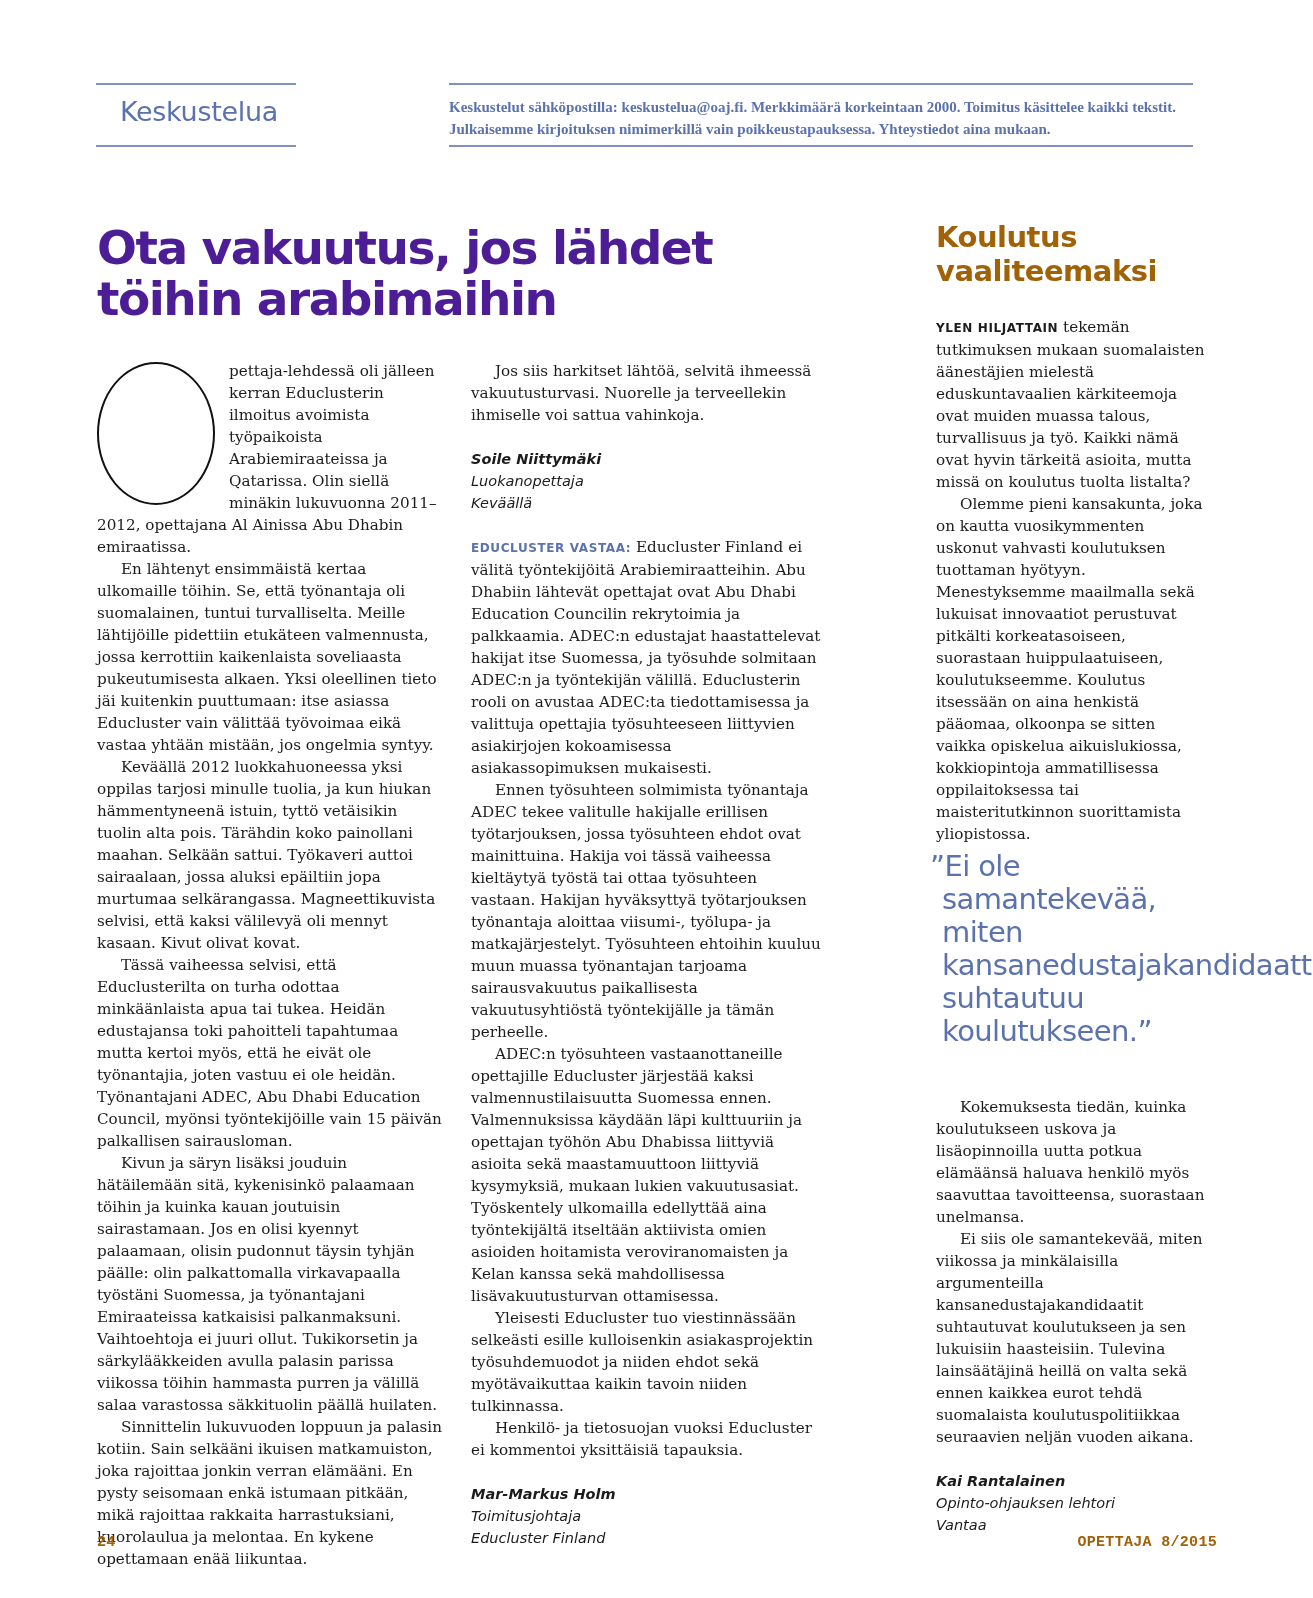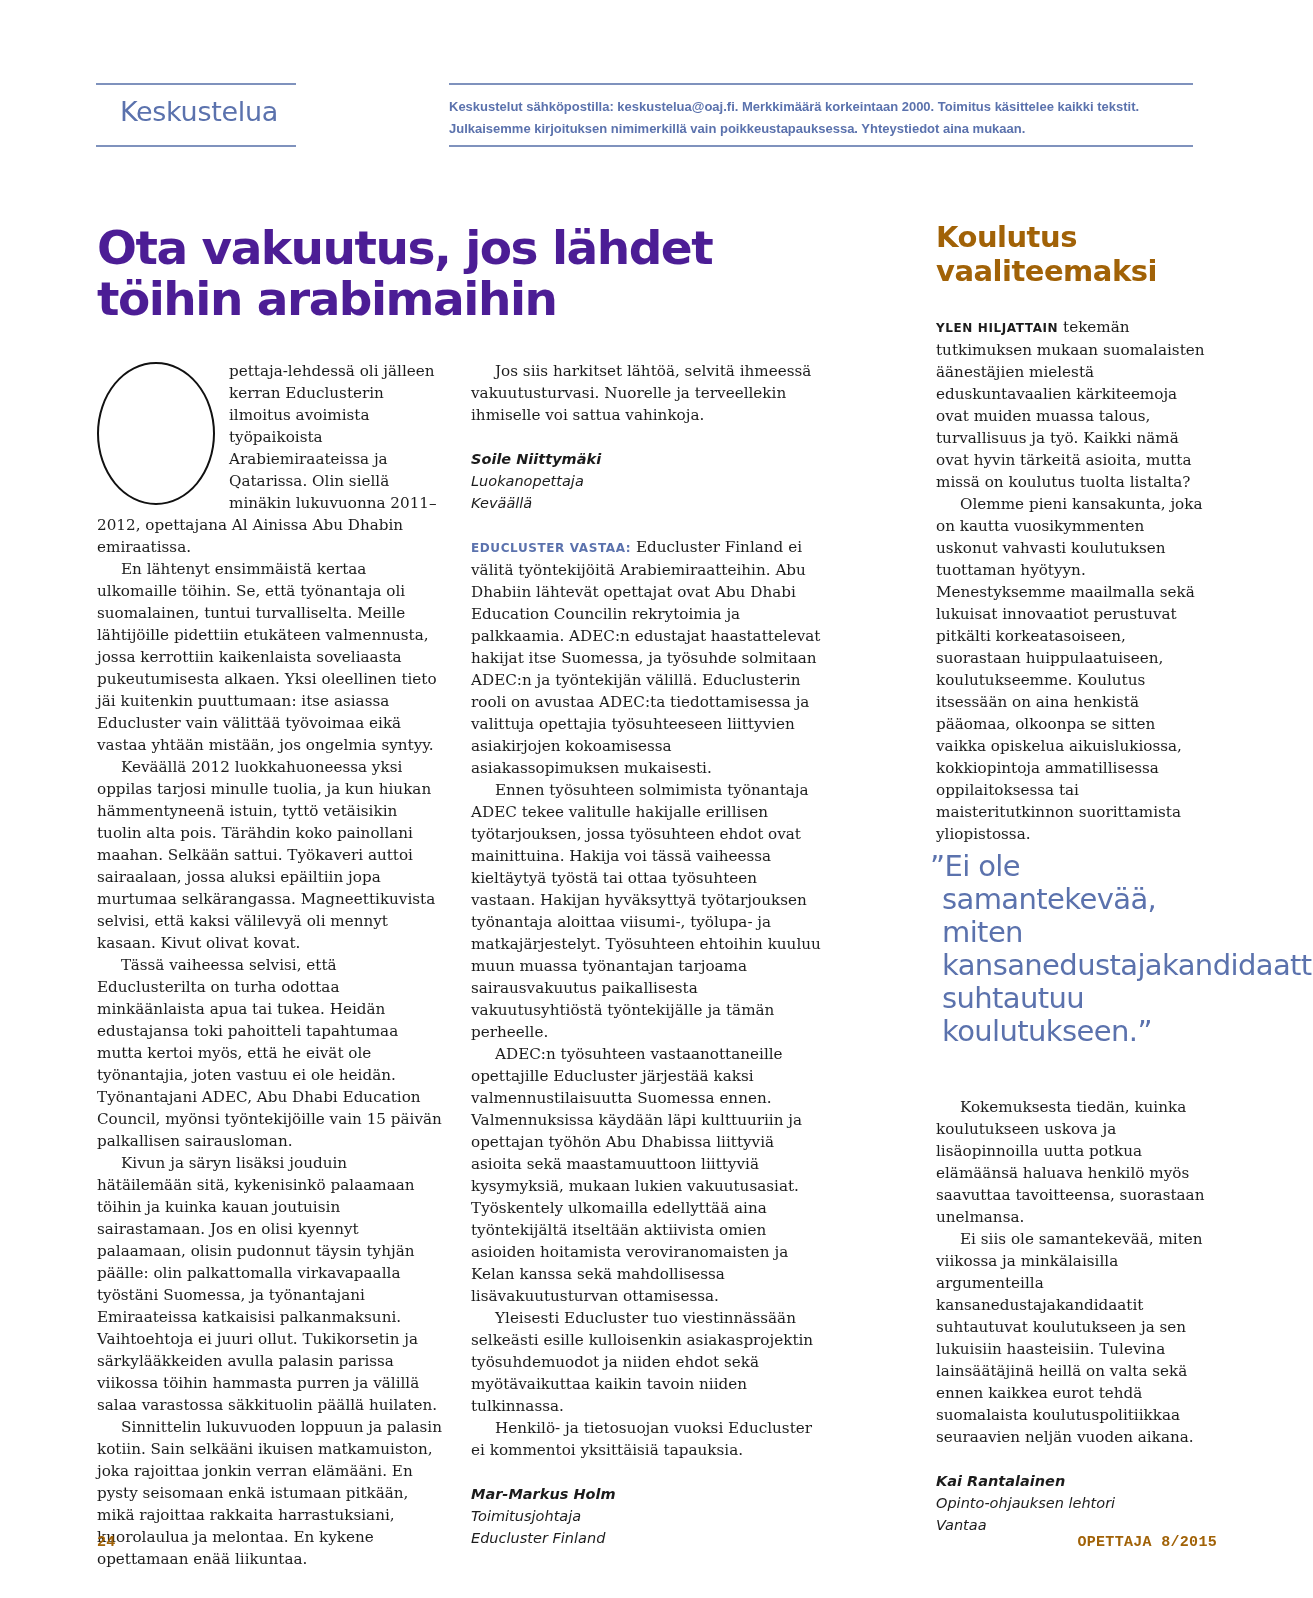--- a/index.html
+++ b/index.html
@@ -4,21 +4,21 @@
 <style>
   html, body { margin: 0; padding: 0; background: #ffffff; }
   body { width: 1313px; height: 1598px; position: relative; overflow: hidden; color: #1a1a1a; }
   .rule { position: absolute; height: 2px; background: #7f92bd; }
   .section-label {
     position: absolute; left: 98px; top: 96px; width: 202px; text-align: center;
     font-family: "DejaVu Sans", sans-serif; font-size: 27px; color: #5b72ad; letter-spacing: -0.3px;
   }
   .info-text {
     position: absolute; left: 460px; top: 96px; width: 770px;
-    font-family: Liberation Sans, sans-serif; font-size: 13px; font-weight: bold;
+    font-family: Liberation Serif, serif; font-size: 15px; font-weight: bold;
     line-height: 22px; color: #5b72ad; margin: 0;
   }
   .headline {
     position: absolute; left: 97px; top: 222px; width: 620px; margin: 0;
     font-family: "DejaVu Sans", sans-serif; font-weight: bold; font-size: 47px;
     line-height: 51px; color: #4c1d95; letter-spacing: -1.5px;
   }
   .col {
     position: absolute; font-family: "DejaVu Serif", serif; font-size: 15.2px;
     line-height: 22px; color: #1c1c1c;

